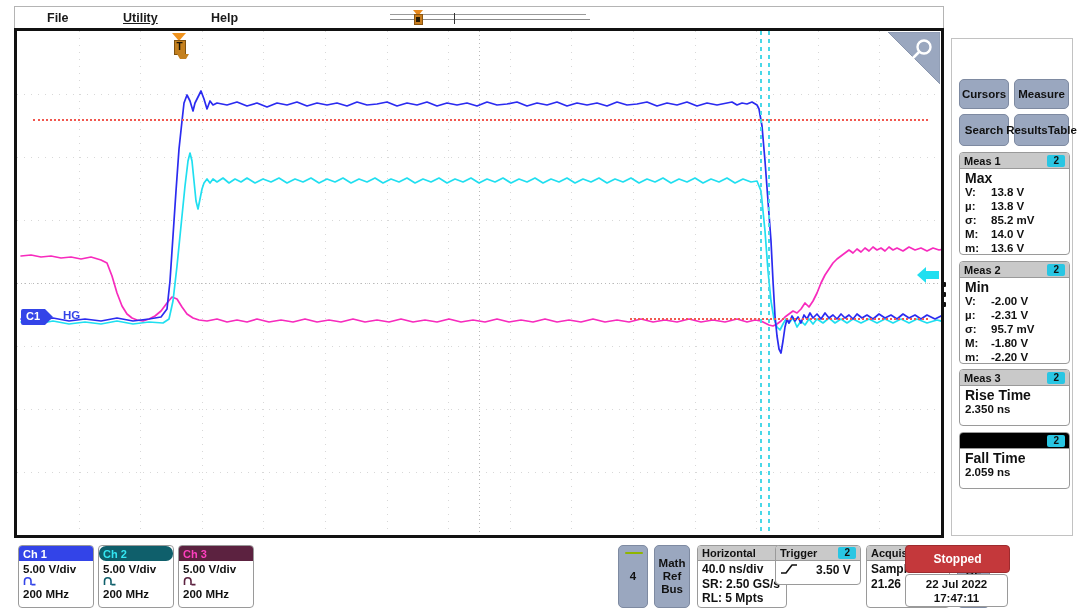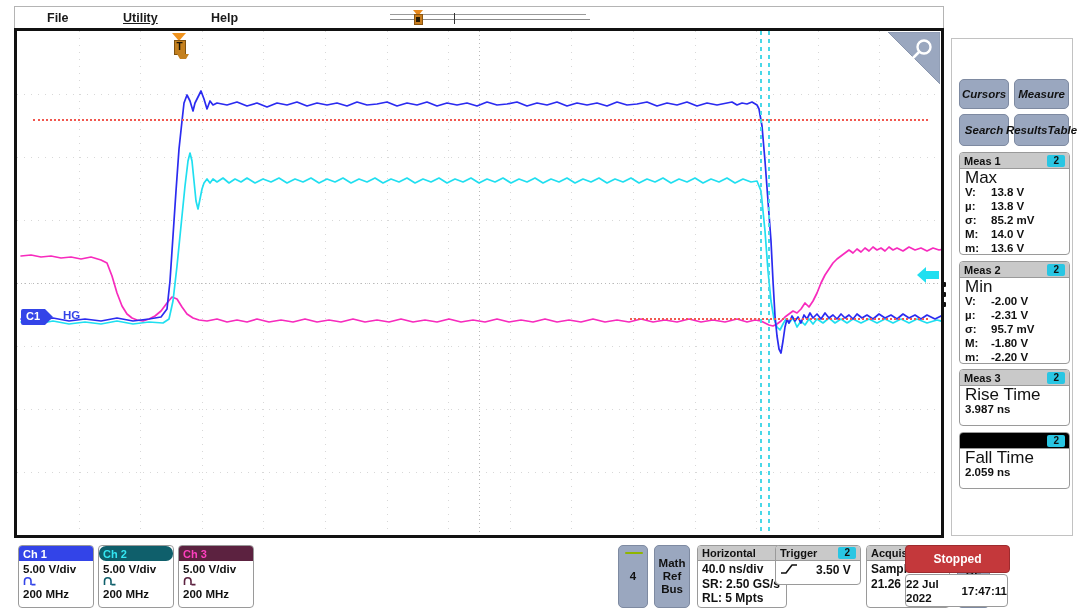--- a/index.html
+++ b/index.html
@@ -113,21 +113,21 @@
   }
   #tek-logo .k{color:#2196d6;}
   #sb-panel{
     position:absolute;left:1px;top:32px;width:122px;height:498px;
     border:1px solid #c2c2c2;background:#ffffff;box-sizing:border-box;
   }
   .sb-btn{
     position:absolute;background:#9aa7bf;border:1px solid #7e8aa1;border-radius:5px;
     color:#111;font-size:11.5px;font-weight:bold;text-align:center;
     display:flex;align-items:center;justify-content:center;line-height:12px;
-    box-sizing:border-box;cursor:pointer;font-style:italic;
+    box-sizing:border-box;cursor:pointer;
   }
   #btn-cursors{left:7px;top:40px;width:50px;height:30px;}
   #btn-measure{left:62px;top:40px;width:55px;height:30px;}
   #btn-search{left:7px;top:75px;width:50px;height:32px;}
   #btn-results{left:62px;top:75px;width:55px;height:32px;}
   
   .badge{
     position:absolute;left:7px;width:111px;
     border:1px solid #9a9a9a;border-radius:4px;background:#ffffff;
     box-sizing:border-box;overflow:hidden;
@@ -137,21 +137,21 @@
     display:flex;align-items:center;padding:0 4px;box-sizing:border-box;
   }
   .badge-hd.sel{background:#000000;}
   .badge-hd .t{font-size:11px;font-weight:bold;color:#111;flex:1;line-height:12px;}
   .badge-hd.sel .t{color:#000000;}
   .badge-hd .ch{
     background:#29c6e3;color:#111;font-size:10px;font-weight:bold;
     padding:0 6px;line-height:12px;border-radius:2px;
   }
   .badge-bd{padding:2px 4px 3px 5px;}
-  .badge-bd .name{font-size:17px;font-weight:normal;color:#111;line-height:14px;}
+  .badge-bd .name{font-size:14px;font-weight:bold;color:#111;line-height:14px;}
   .badge-bd .val{font-size:11.5px;font-weight:bold;color:#111;line-height:14px;}
   .mrow{display:flex;line-height:14px;}
   .mrow .k{width:26px;font-size:11.5px;font-weight:bold;color:#111;}
   .mrow .v{font-size:11.5px;font-weight:bold;color:#111;}
   
   #bottom{position:absolute;left:0;top:541px;width:1080px;height:72px;}
   .chbadge{
     position:absolute;top:4px;width:76px;height:63px;background:#fff;
     border:1px solid #9a9a9a;border-radius:4px;box-sizing:border-box;overflow:hidden;
   }
@@ -179,21 +179,21 @@
   .infobadge .bd div{font-size:12px;font-weight:bold;color:#111;line-height:14.5px;}
   #stopped{
     position:absolute;left:905px;top:4px;width:103px;height:26px;
     background:#c4383b;border:1px solid #9d2b2e;border-radius:4px;
     display:flex;align-items:center;justify-content:center;
     color:#ffffff;font-size:12px;font-weight:bold;cursor:pointer;
   }
   #datetime{
     position:absolute;left:905px;top:33px;width:103px;height:33px;
     background:#ffffff;border:1px solid #9a9a9a;border-radius:4px;
-    display:flex;align-items:center;justify-content:center;
+    display:flex;flex-direction:column;align-items:center;justify-content:center;
     box-sizing:border-box;
   }
   #datetime div{font-size:11.5px;font-weight:bold;color:#111;line-height:14px;}
   .topline{position:absolute;height:2px;border-radius:1px;}
 </style>
 </head>
 <body>
 
 <div id="menubar">
   <div class="menu-item" id="menu-file">File</div>
@@ -354,21 +354,21 @@
             </div>
           </div>
         </div>
         <div class="badge" style="top: 330px; height: 57px;">
           <div class="badge-hd">
             <div class="t">Meas 3</div>
             <div class="ch">2</div>
           </div>
           <div class="badge-bd">
             <div class="name">Rise Time</div>
-            <div class="val">3.987 ns</div>
+            <div class="val">2.350 ns</div>
           </div>
         </div>
         <div class="badge" style="top: 393px; height: 57px;">
           <div class="badge-hd sel">
             <div class="t"></div>
             <div class="ch">2</div>
           </div>
           <div class="badge-bd">
             <div class="name">Fall Time</div>
             <div class="val">2.059 ns</div>

